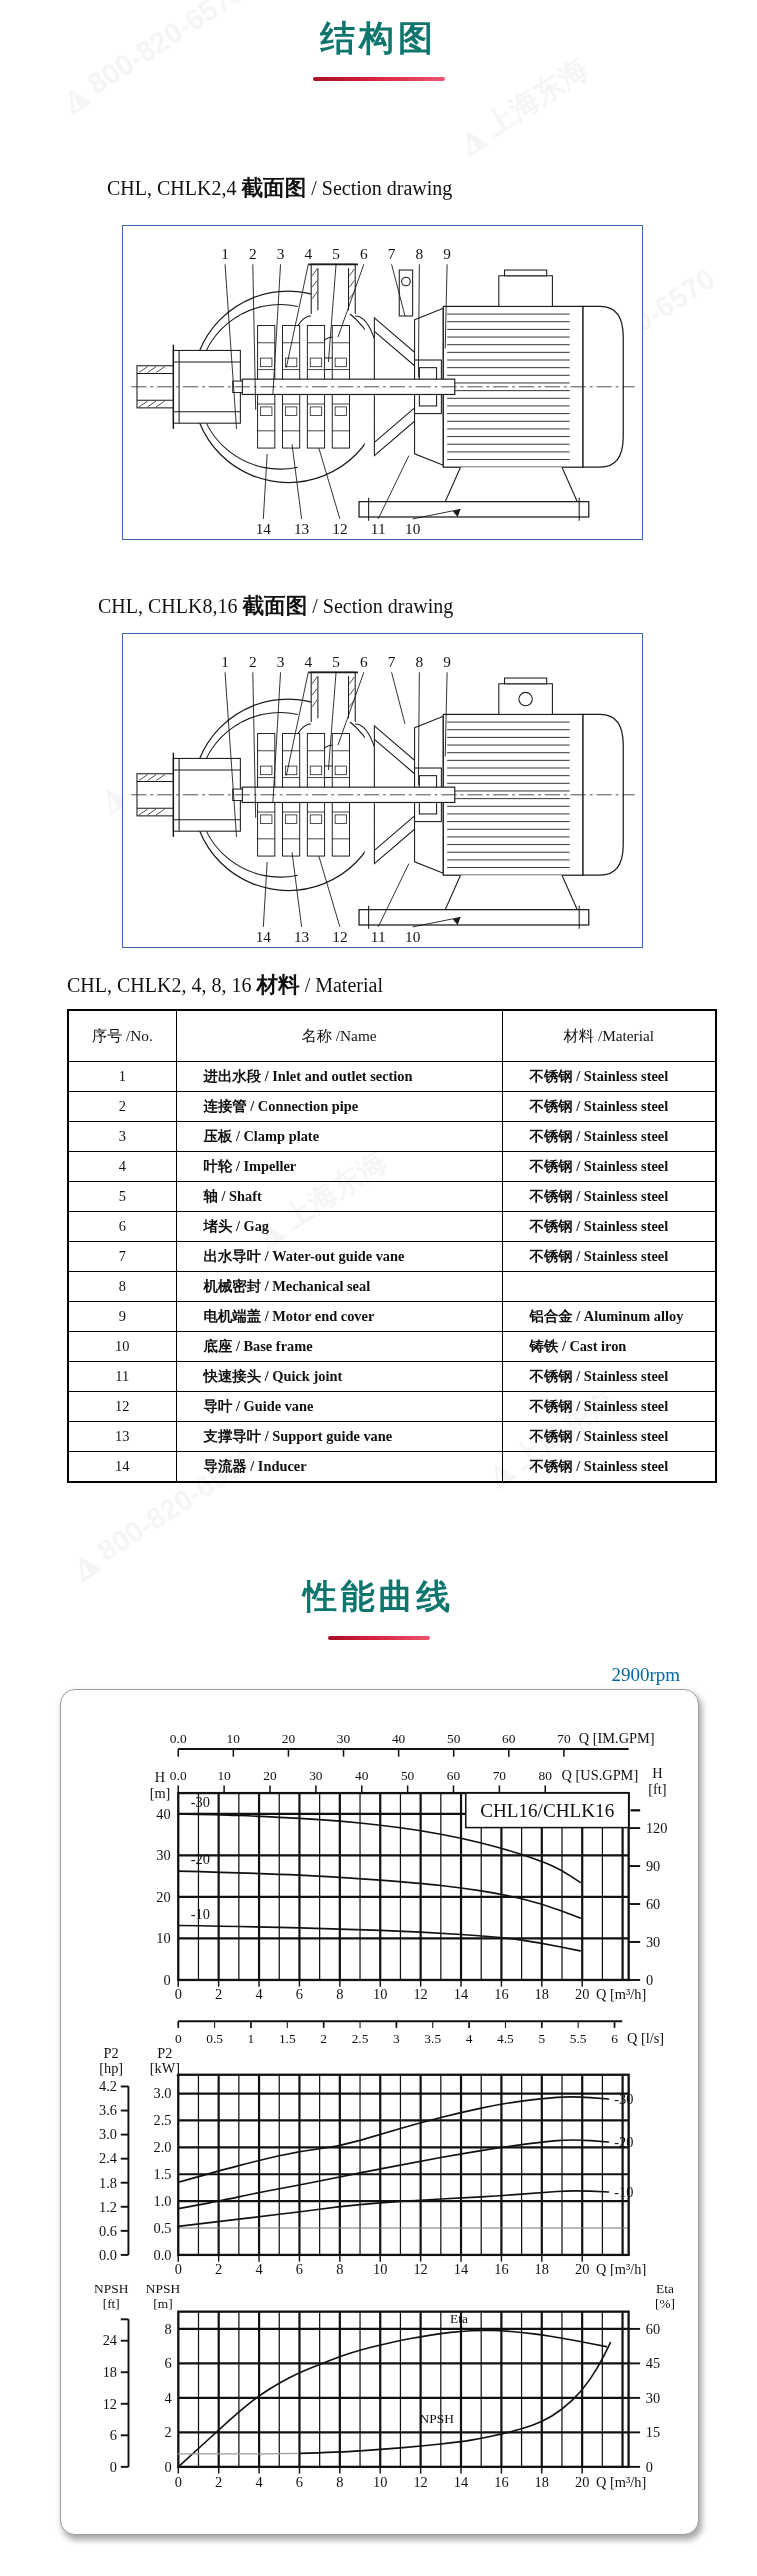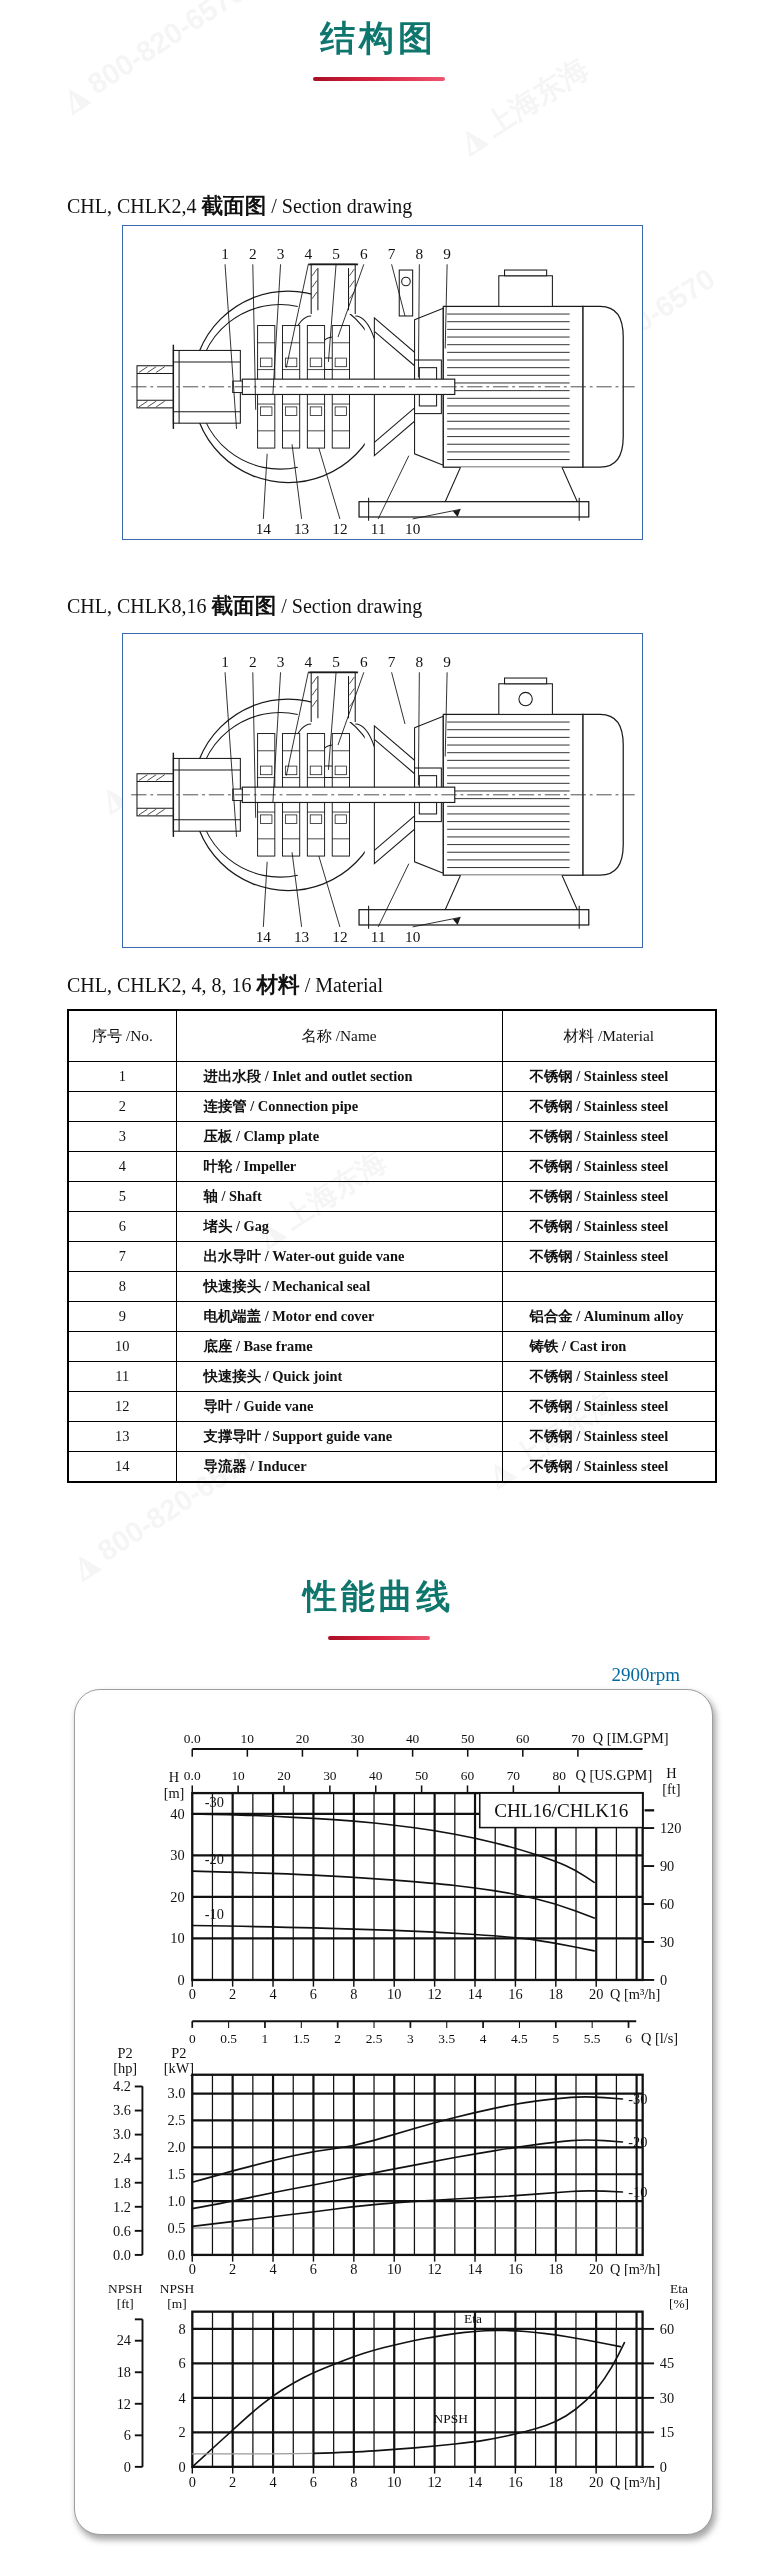--- a/index.html
+++ b/index.html
@@ -23,22 +23,22 @@
   table.mat th{height:50px;font-size:15.3px;text-align:center;}
   table.mat td{height:29px;}
   table.mat td.c0{text-align:center;}
   table.mat td.c1,table.mat td.c2{text-align:left;padding-left:27px;font-weight:bold;}
   table.mat tr th:first-child,table.mat tr td:first-child{border-left:2.5px solid #000;}
   table.mat tr th:last-child,table.mat tr td:last-child{border-right:2.5px solid #000;}
   table.mat thead th{border-top:2.5px solid #000;}
   table.mat tbody tr:last-child td{border-bottom:2.5px solid #000;}
   .rpm{position:absolute;top:1664px;right:77px;font-size:19px;color:#0369a1;}
   .panel{position:absolute;left:60px;top:1689px;width:637px;height:844px;background:#fff;
-        border:1.9px solid #9d9d9d;border-radius:26px;
-        box-shadow:2.9px 4.8px 6.7px rgba(95,95,95,0.55);margin-left:14px;}
+        border:1.9px solid #9d9d9d;border-radius:15px;
+        box-shadow:2.9px 4.8px 6.7px rgba(95,95,95,0.55);}
   .panel svg{position:absolute;left:1.9px;}
   #c1{top:36px;}
   #c2{top:356px;}
   #c3{top:591px;}
   text{fill:#111;}
 </style>
 </head>
 <body>
 
 <div class="page">
@@ -54,21 +54,21 @@
       <div class="wm-item" style="left: 58px; top: 1496px; font-size: 29px; transform: rotate(-33deg);">◮ 800-820-6570</div>
       <div class="wm-item" style="left: 479px; top: 1419px; font-size: 29px; transform: rotate(-33deg);">◮ 上海东海</div>
       <div class="wm-item" style="left: 220px; top: 1975px; font-size: 29px; transform: rotate(-33deg);">◮ 800-820-6570</div>
       <div class="wm-item" style="left: 518px; top: 2282px; font-size: 29px; transform: rotate(-33deg);">◮ 上海东海</div>
       <div class="wm-item" style="left: 115px; top: 2349px; font-size: 29px; transform: rotate(-33deg);">◮ 800-820-6570</div>
     </div>
 
   <div class="big-title" style="top:15.3px;">结构图</div>
   <div class="red-rule" style="top:77px;left:313px;width:132px;"></div>
 
-  <div class="sec-h" style="top:191px;">
+  <div class="sec-h" style="top:173px;margin-left:40px;">
     <span>CHL, CHLK2,4 </span><b>截面图</b><span> / Section drawing</span>
   </div>
   <div class="dbox" style="top:225px;">
     <svg id="pump1" viewBox="0 0 541 327">
         <g stroke="#1a1a1a" stroke-width="1.1" fill="none">
           <circle cx="172" cy="168" r="100" fill="#fff" stroke-width="1.3"></circle>
           <path d="M182 84 A 86 86 0 1 0 182 252"></path>
           <rect x="252" y="50" width="286" height="236" fill="#fff" stroke="none"></rect>
           <rect x="52" y="130" width="70" height="76" fill="#fff"></rect>
           <line x1="52" y1="142" x2="122" y2="142"></line>
@@ -180,21 +180,21 @@
         <line x1="226" y1="306" x2="204" y2="232" stroke="#111" stroke-width="0.9"></line>
         <text x="226" y="322" font-size="16" text-anchor="middle" font-family="&quot;Liberation Serif&quot;,&quot;DejaVu Serif&quot;,serif">12</text>
         <line x1="266" y1="306" x2="298" y2="240" stroke="#111" stroke-width="0.9"></line>
         <text x="266" y="322" font-size="16" text-anchor="middle" font-family="&quot;Liberation Serif&quot;,&quot;DejaVu Serif&quot;,serif">11</text>
         <line x1="302" y1="306" x2="352" y2="296" stroke="#111" stroke-width="0.9"></line>
         <text x="302" y="322" font-size="16" text-anchor="middle" font-family="&quot;Liberation Serif&quot;,&quot;DejaVu Serif&quot;,serif">10</text>
         <path d="M352 296 l-8 2 l5 6 z" fill="#1a1a1a" stroke="none"></path>
       </svg>
   </div>
 
-  <div class="sec-h" style="top:591px;">
+  <div class="sec-h" style="top:591px;margin-left:31px;">
     <span>CHL, CHLK8,16 </span><b>截面图</b><span> / Section drawing</span>
   </div>
   <div class="dbox" style="top:633px;">
     <svg id="pump2" viewBox="0 0 541 327">
         <g stroke="#1a1a1a" stroke-width="1.1" fill="none">
           <circle cx="172" cy="168" r="100" fill="#fff" stroke-width="1.3"></circle>
           <path d="M182 84 A 86 86 0 1 0 182 252"></path>
           <rect x="252" y="50" width="286" height="236" fill="#fff" stroke="none"></rect>
           <rect x="52" y="130" width="70" height="76" fill="#fff"></rect>
           <line x1="52" y1="142" x2="122" y2="142"></line>
@@ -361,21 +361,21 @@
             <td class="c1">堵头 / Gag</td>
             <td class="c2">不锈钢 / Stainless steel</td>
           </tr>
           <tr>
             <td class="c0">7</td>
             <td class="c1">出水导叶 / Water-out guide vane</td>
             <td class="c2">不锈钢 / Stainless steel</td>
           </tr>
           <tr>
             <td class="c0">8</td>
-            <td class="c1">快速接头 / Mechanical seal</td>
+            <td class="c1">机械密封 / Mechanical seal</td>
             <td class="c2"></td>
           </tr>
           <tr>
             <td class="c0">9</td>
             <td class="c1">电机端盖 / Motor end cover</td>
             <td class="c2">铝合金 / Aluminum alloy</td>
           </tr>
           <tr>
             <td class="c0">10</td>
             <td class="c1">底座 / Base frame</td>

